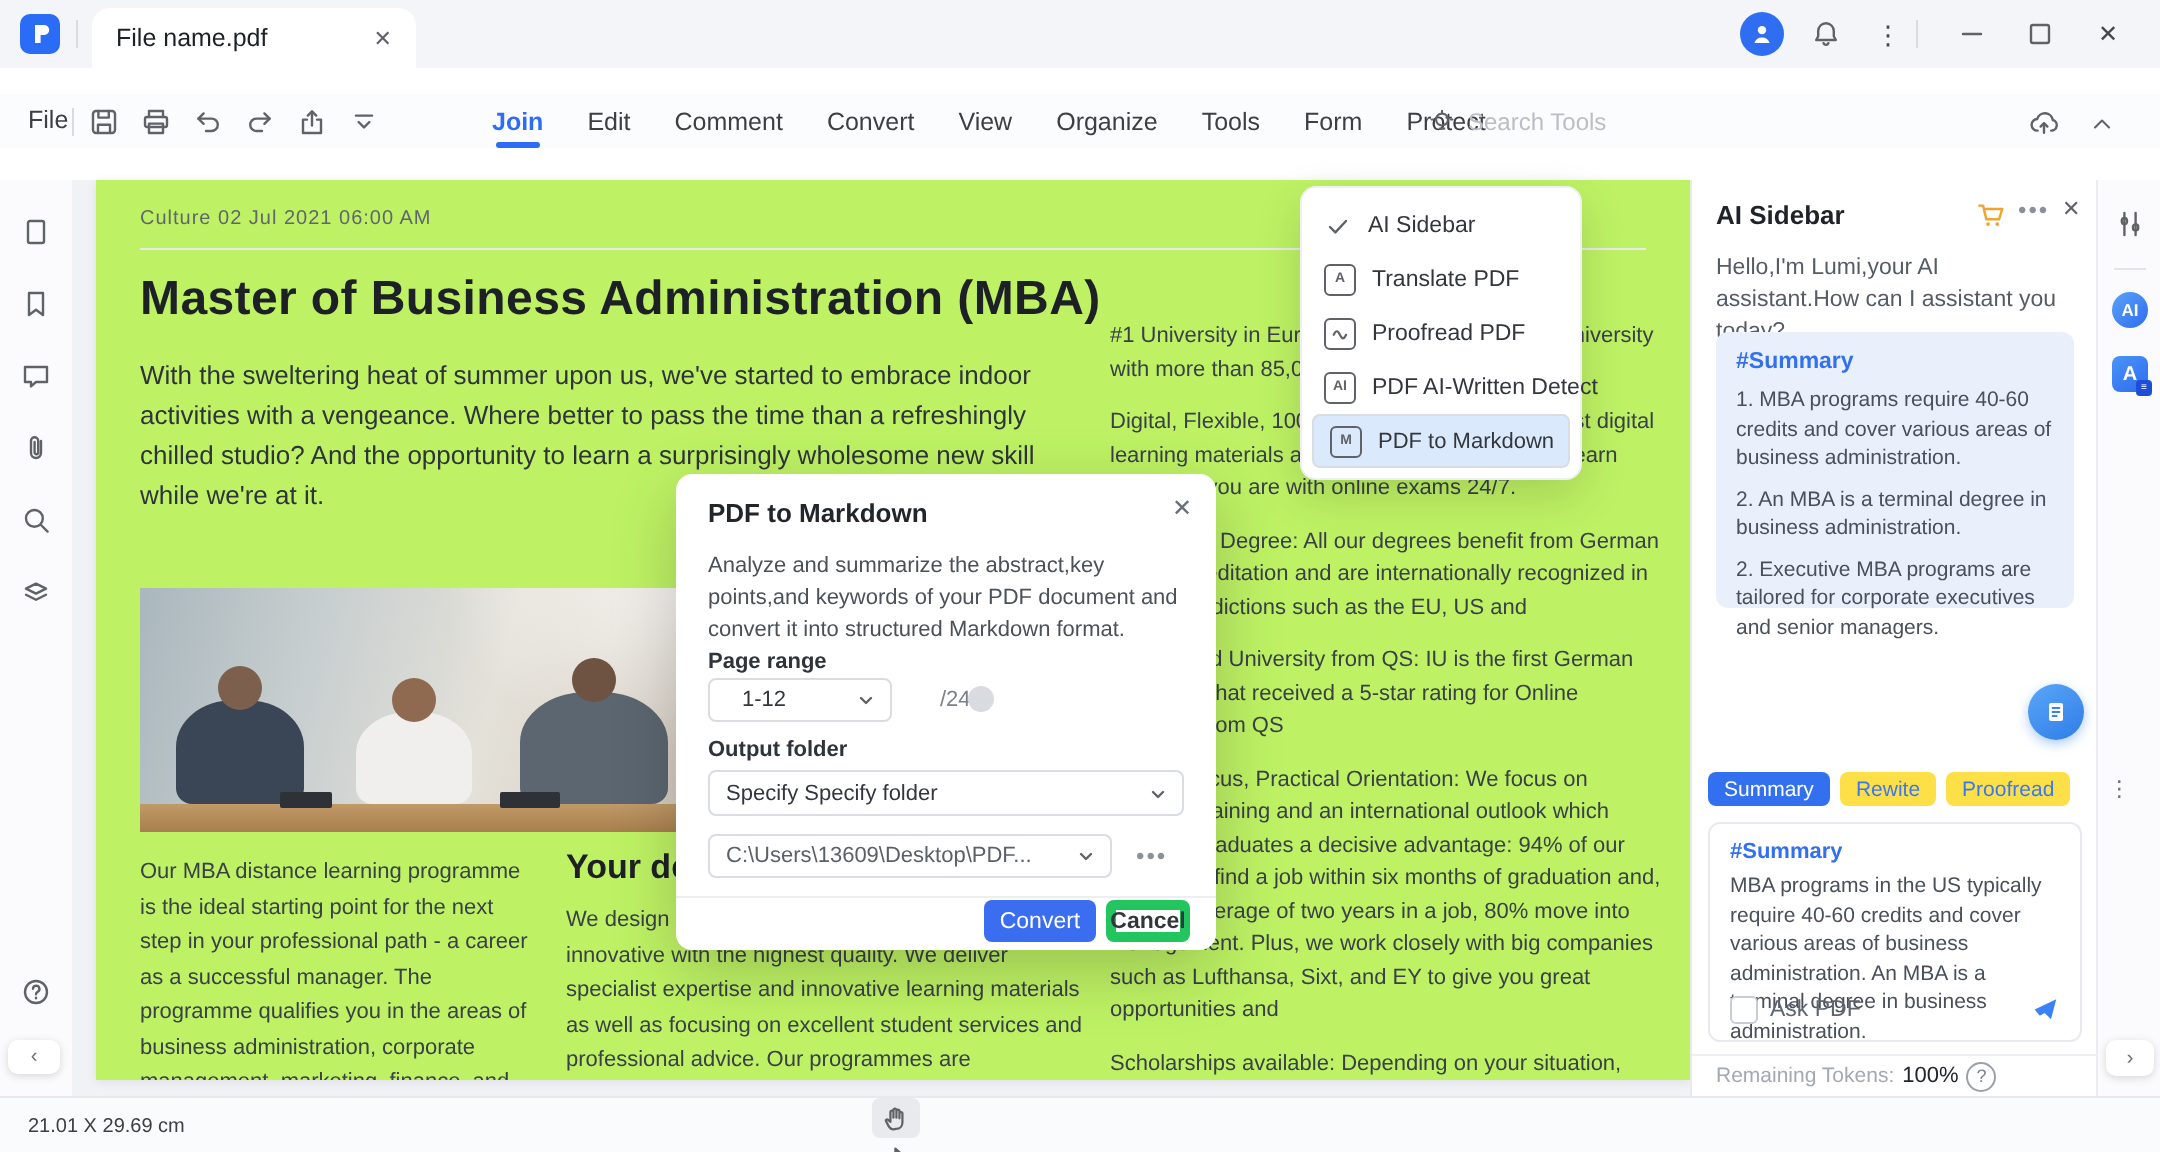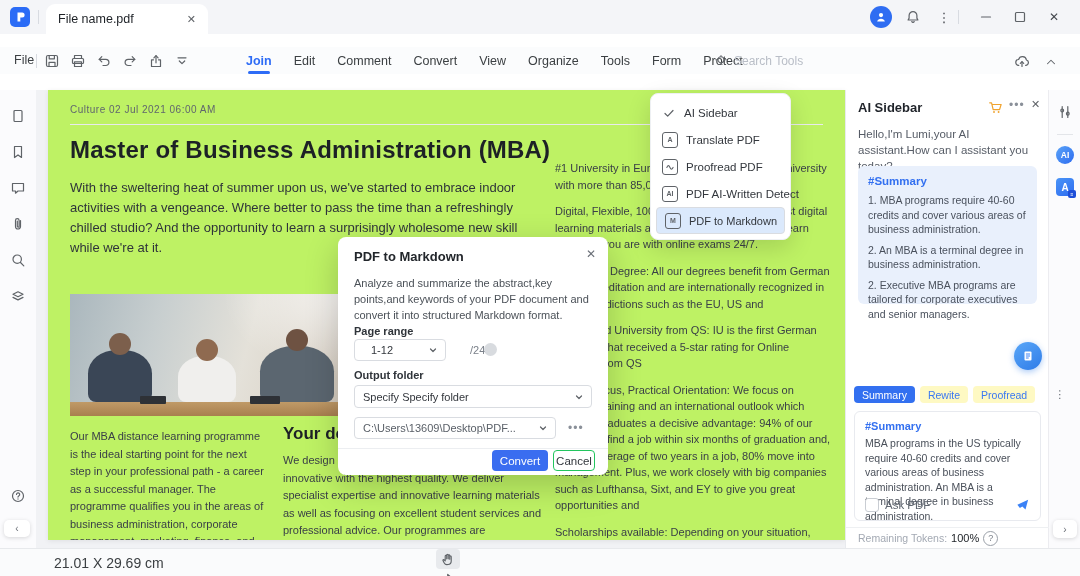--- a/index.html
+++ b/index.html
@@ -70,53 +70,53 @@
   .modal{left:338px;top:237px;width:270px;height:238px;background:#fff;border-radius:8px;box-shadow:0 10px 34px rgba(0,0,0,.20);z-index:25;}
   .m-title{left:16px;top:12px;font-size:13px;font-weight:bold;color:#22262b;}
   .m-close{right:12px;top:10px;color:#6b7078;font-size:12px;}
   .m-desc{left:16px;top:38px;width:240px;font-size:11px;line-height:16px;color:#4b5158;}
   .m-label{font-size:11px;font-weight:bold;color:#2f343a;}
   .sel{background:#fff;border:1px solid #d9dce1;border-radius:4px;display:flex;align-items:center;justify-content:space-between;padding:0 8px;box-sizing:border-box;font-size:11px;color:#33373d;}
   .m-dot{left:146px;top:106px;width:13px;height:13px;border-radius:50%;background:#d8dbdf;}
   .m-footer{left:0;top:211px;width:270px;height:1px;background:#eceef1;}
   .btn{border-radius:4px;font-size:11.5px;display:flex;align-items:center;justify-content:center;box-sizing:border-box;}
   .btn.primary{background:#3a6df0;color:#fff;}
-  .btn.ghost{background:#fff;border:1px solid #22c55e;color:#33373d;font-weight:normal;}
+  .btn.ghost{background:#fff;border:5px solid #22c55e;color:#33373d;font-weight:bold;}
   .dots{color:#8a9099;font-size:12px;letter-spacing:1px;}
   
   .aipanel{left:845px;top:90px;width:203px;height:458px;background:#fff;border-left:1px solid #e8eaee;box-sizing:border-box;z-index:10;}
   .ai-title{left:12px;top:10px;font-size:13px;font-weight:bold;color:#1f2329;}
   .greet{left:12px;top:36px;width:176px;font-size:11.5px;line-height:16px;color:#565c66;}
   .sumbox{left:12px;top:76px;width:179px;height:138px;background:#e9f0fc;border-radius:6px;padding:9px 10px;box-sizing:border-box;}
   .sumbox .st{color:#3370f0;font-weight:bold;font-size:11.5px;}
   .sumbox .si{font-size:10.5px;line-height:14.5px;color:#49505c;margin-top:6px;}
   .fab{left:168px;top:252px;width:28px;height:28px;border-radius:50%;background:linear-gradient(145deg,#5aa7f8,#2f7ce8);box-shadow:0 2px 6px rgba(47,124,232,.4);display:flex;align-items:center;justify-content:center;}
   .tabs{left:8px;top:296px;display:flex;gap:5px;align-items:center;}
-  .tabpill{height:17px;padding:0 8px;border-radius:4px;background:#fef9c3;color:#3a78f2;font-size:10.5px;display:flex;align-items:center;}
+  .tabpill{height:17px;padding:0 8px;border-radius:4px;background:#fde047;color:#3a78f2;font-size:10.5px;display:flex;align-items:center;}
   .tabpill.active{background:#3370f0;color:#fff;}
   .kebab{color:#6b7078;font-size:11px;}
   .rescard{left:8px;top:321px;width:187px;height:110px;background:#fff;border:1px solid #e8eaef;border-radius:6px;padding:8px 10px;box-sizing:border-box;}
   .rescard .st{color:#3370f0;font-weight:bold;font-size:11px;}
   .rescard .tx{font-size:10.5px;line-height:14.5px;color:#4a505a;margin-top:4px;}
   .askrow{position:absolute;left:10px;right:10px;bottom:8px;display:flex;align-items:center;gap:6px;}
   .cbox{width:12px;height:12px;border:1px solid #c9cdd3;border-radius:3px;background:#fff;}
   .asktext{font-size:11.5px;color:#5f6670;flex:1;}
   .tokens{left:0;top:437px;width:203px;height:21px;border-top:1px solid #eef0f2;display:flex;align-items:center;padding:0 12px;gap:4px;box-sizing:border-box;}
   .tok-l{color:#a3a9b3;font-size:10.5px;}
   .tok-v{color:#22262b;font-size:11px;}
   .qmark{width:13px;height:13px;border:1px solid #9aa0a8;border-radius:50%;color:#7b818a;font-size:9px;display:flex;align-items:center;justify-content:center;}
   
   .rightrail{left:1048px;top:90px;width:32px;height:458px;background:#fbfbfd;border-left:1px solid #ececf0;box-sizing:border-box;}
   .rr-div{position:absolute;left:8px;top:44px;width:16px;height:1px;background:#e3e5e9;}
   .transbadge{position:absolute;left:7px;top:88px;width:18px;height:18px;border-radius:4px;background:linear-gradient(145deg,#4a94f7,#2e6cf0);color:#fff;font-size:10px;font-weight:bold;display:flex;align-items:center;justify-content:center;}
   .transbadge i{position:absolute;right:-2px;bottom:-2px;width:8px;height:8px;border-radius:2px;background:#1d4ed8;color:#fff;font-size:5px;font-style:normal;display:flex;align-items:center;justify-content:center;}
   .expand-pill{position:absolute;left:4px;top:430px;width:24px;height:18px;background:#fff;border-radius:5px;box-shadow:0 1px 4px rgba(0,0,0,.15);display:flex;align-items:center;justify-content:center;color:#6b7078;font-size:10px;}
   
   .statusbar{left:0;top:548px;width:1080px;height:28px;background:#fafbfc;border-top:1px solid #e7e9ec;box-sizing:border-box;}
-  .docsize{position:absolute;left:14px;top:0;height:28px;display:flex;align-items:center;font-size:14px;color:#3c4043;margin-left:40px;}
+  .docsize{position:absolute;left:14px;top:0;height:28px;display:flex;align-items:center;font-size:10px;color:#3c4043;}
   .sb-right{position:absolute;left:402px;top:0;height:27px;display:flex;align-items:center;flex-direction:column;}
   .sb-ic{width:24px;height:20px;display:flex;align-items:center;justify-content:center;border-radius:4px;flex:none;}
   .sb-ic.active{background:#e8eaed;}
   .pagebox{width:40px;height:18px;background:#fff;border:1px solid #d7dade;border-radius:3px;display:flex;align-items:center;justify-content:center;font-size:11px;color:#24282d;margin:0 4px;}
   .track{width:80px;height:3px;background:#dfe3e8;border-radius:2px;position:relative;margin:0 6px;}
   .track .fill{position:absolute;left:0;top:0;height:3px;width:20px;background:#3370f0;border-radius:2px;}
   .track .knob{position:absolute;left:16px;top:-3.5px;width:9px;height:9px;border-radius:50%;background:#3370f0;}
   .zoomval{font-size:11.5px;color:#2a2e33;margin:0 3px 0 8px;}
   .pm{font-size:14px;color:#565c63;width:14px;text-align:center;}
 </style>

